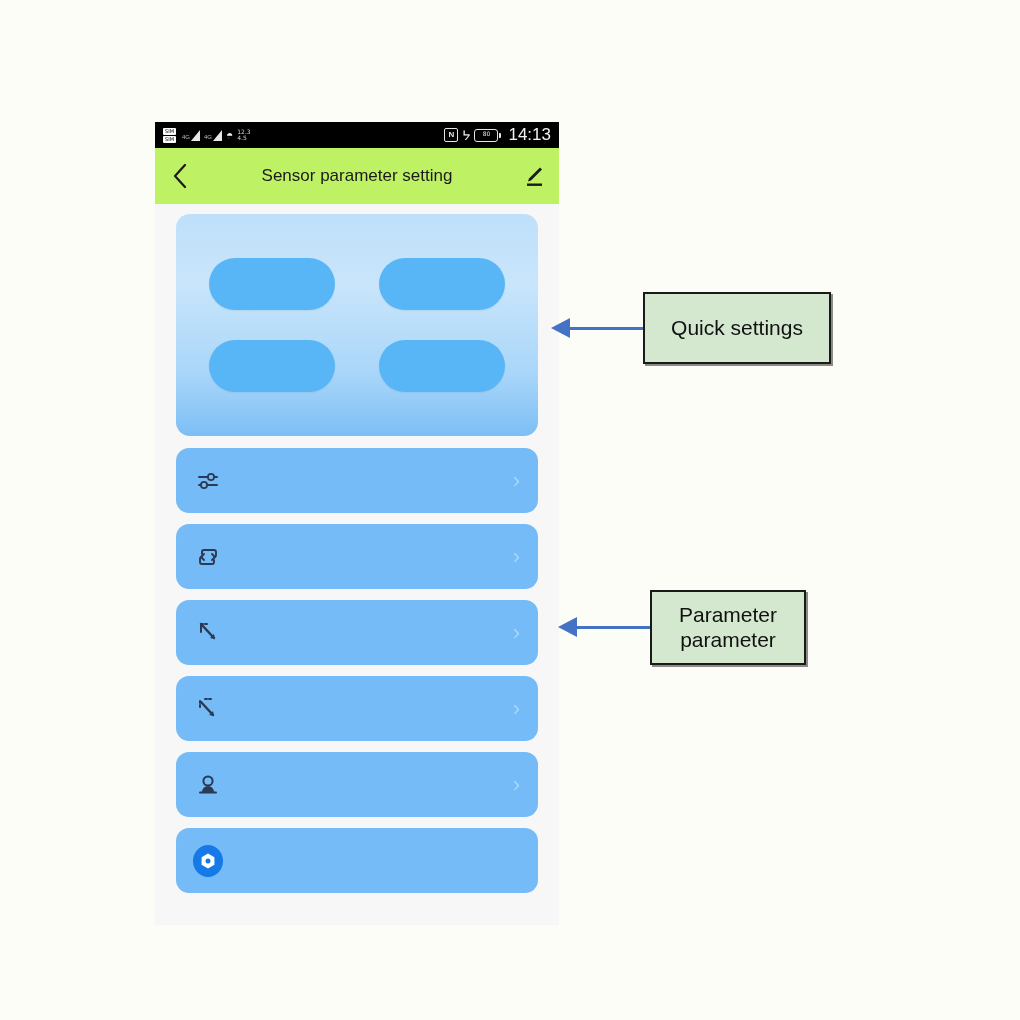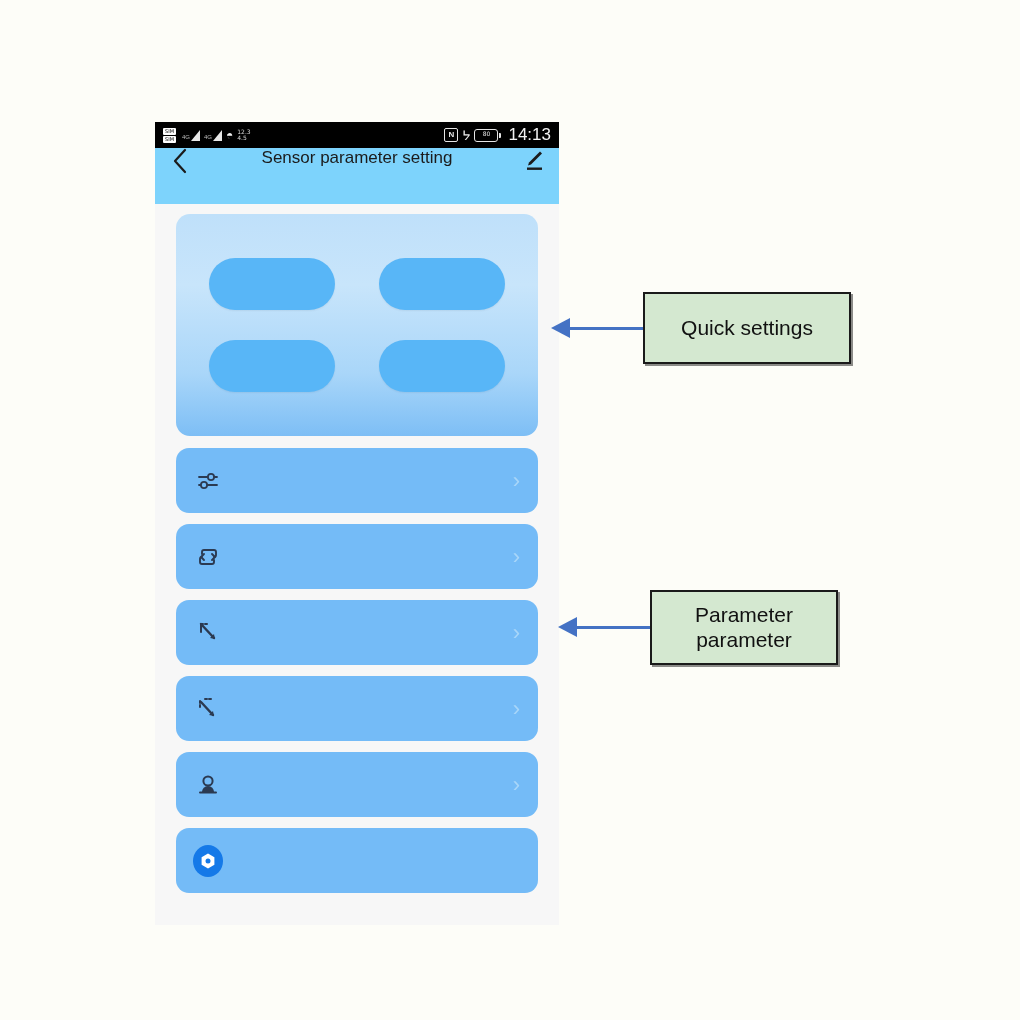--- a/index.html
+++ b/index.html
@@ -98,23 +98,23 @@
   #status-clock {
     color:#f2f2f2; font-size: 17px;
     font-family:"Liberation Sans", sans-serif;
     margin-left: 3px;
   }
 
   
   #app-bar {
     position: relative;
     height: 56px;
-    background: #7dd3fc;
-    display: flex;
-    align-items: flex-start;
+    background: #bef264;
+    display: flex;
+    align-items: center;
   }
   #back-button {
     width: 50px; display:flex; align-items:center; justify-content:center;
   }
   #page-title {
     flex: 1;
     text-align: center;
     font-size: 17px;
     color: #1b1b1b;
     font-family: "Liberation Sans", sans-serif;
@@ -200,24 +200,24 @@
     align-items: center;
     justify-content: center;
     text-align: center;
     font-size: 21px;
     color: #111111;
     line-height: 1.18;
     font-family: "Liberation Sans", sans-serif;
     box-sizing: border-box;
   }
   #callout-quick-settings {
-    left: 643px; top: 292px; width: 208px; height: 72px;
+    left: 643px; top: 292px; width: 188px; height: 72px;
   }
   #callout-parameter-settings {
-    left: 650px; top: 590px; width: 188px; height: 75px;
+    left: 650px; top: 590px; width: 156px; height: 75px;
   }
   .arrow-line {
     position: absolute;
     height: 3px;
     background: #4472C4;
   }
   .arrow-head {
     position: absolute;
     width: 0; height: 0;
     border-top: 10px solid transparent;

